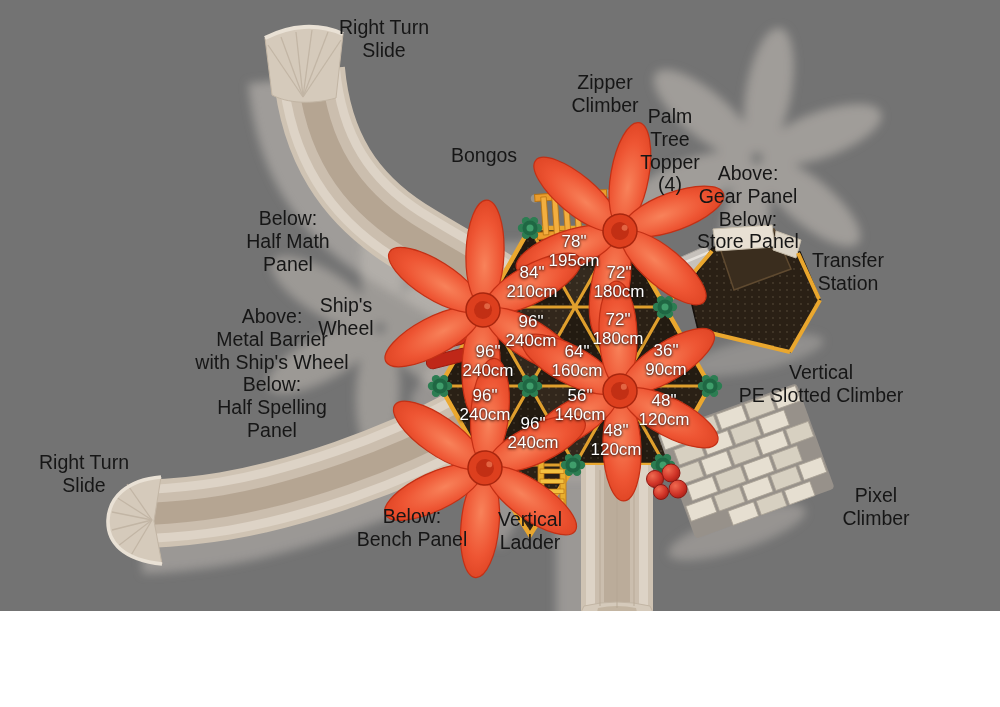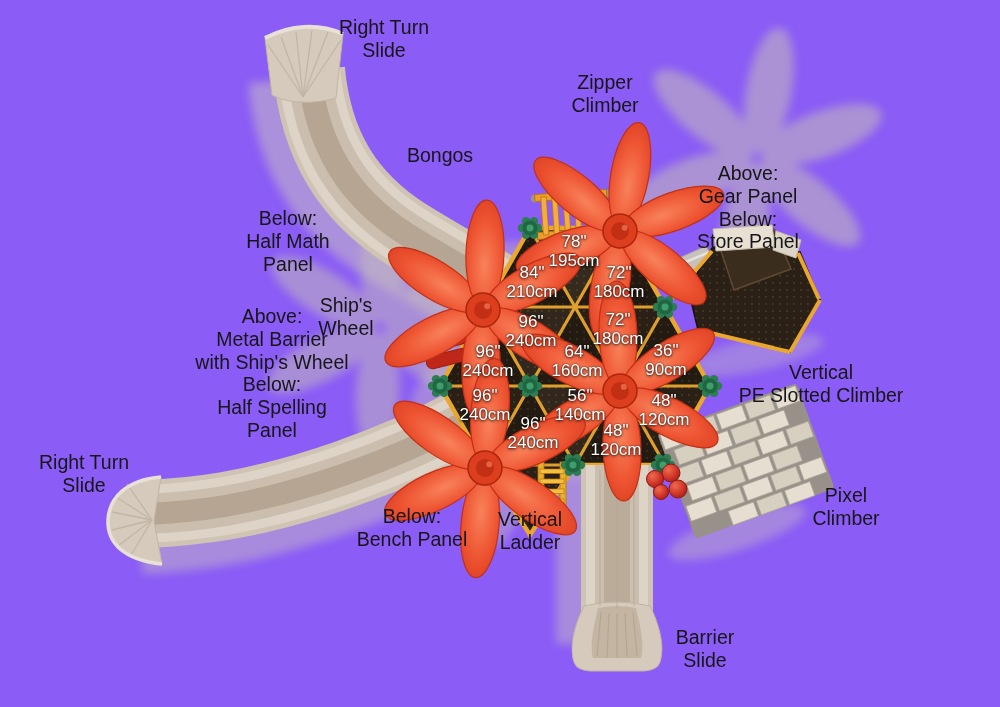--- a/index.html
+++ b/index.html
@@ -1,16 +1,16 @@
 <!DOCTYPE html>
 <html><head>
 <meta charset="utf-8">
 <style>
   html,body{margin:0;padding:0;background:#ffffff;}
-  #stage{position:relative;width:1000px;height:707px;background:#8b5cf6;overflow:hidden;
+  #stage{position:relative;width:1000px;height:611px;background:#737373;overflow:hidden;
          font-family:"Liberation Sans",sans-serif;}
   #scene{position:absolute;left:0;top:0;}
   .lbl{position:absolute;transform:translate(-50%,-50%);text-align:center;
        font-size:19.5px;line-height:1.17;color:#161616;white-space:pre-line;z-index:5;}
   .meas{position:absolute;transform:translate(-50%,-50%);text-align:center;
         font-size:17px;line-height:1.12;color:#ffffff;z-index:6;
         text-shadow:0 1px 3px rgba(0,0,0,.85),0 0 2px rgba(0,0,0,.55);}
   .meas span{display:block;}
 </style>
 </head>
@@ -261,45 +261,51 @@
     <use href="#flower" transform="translate(483,310) rotate(92)"></use>
     <use href="#flower" transform="translate(620,391) rotate(88)"></use>
     <use href="#flower" transform="translate(485,468) rotate(95)"></use>
   </g>
 </svg>
 
   <div class="lbl" style="left:384px;top:39px">Right Turn
 Slide</div>
   <div class="lbl" style="left:605px;top:94px">Zipper
 Climber</div>
-  <div class="lbl" style="left:440px;top:155px">Bongos</div>
+  <div class="lbl" style="left:670px;top:151px">Palm
+Tree
+Topper
+(4)</div>
+  <div class="lbl" style="left:484px;top:155px">Bongos</div>
   <div class="lbl" style="left:748px;top:208px">Above:
 Gear Panel
 Below:
 Store Panel</div>
+  <div class="lbl" style="left:848px;top:272px">Transfer
+Station</div>
   <div class="lbl" style="left:288px;top:241px">Below:
 Half Math
 Panel</div>
   <div class="lbl" style="left:346px;top:317px">Ship's
 Wheel</div>
   <div class="lbl" style="left:272px;top:373px">Above:
 Metal Barrier
 with Ship's Wheel
 Below:
 Half Spelling
 Panel</div>
   <div class="lbl" style="left:821px;top:384px">Vertical
 PE Slotted Climber</div>
   <div class="lbl" style="left:84px;top:474px">Right Turn
 Slide</div>
   <div class="lbl" style="left:412px;top:528px">Below:
 Bench Panel</div>
   <div class="lbl" style="left:530px;top:531px">Vertical
 Ladder</div>
-  <div class="lbl" style="left:846px;top:507px">Pixel
+  <div class="lbl" style="left:876px;top:507px">Pixel
 Climber</div>
   <div class="lbl" style="left:705px;top:649px">Barrier
 Slide</div>
 
   <div class="meas" style="left:574px;top:251px">
       <span>78"</span>
       <span>195cm</span>
     </div>
   <div class="meas" style="left:532px;top:282px">
       <span>84"</span>

